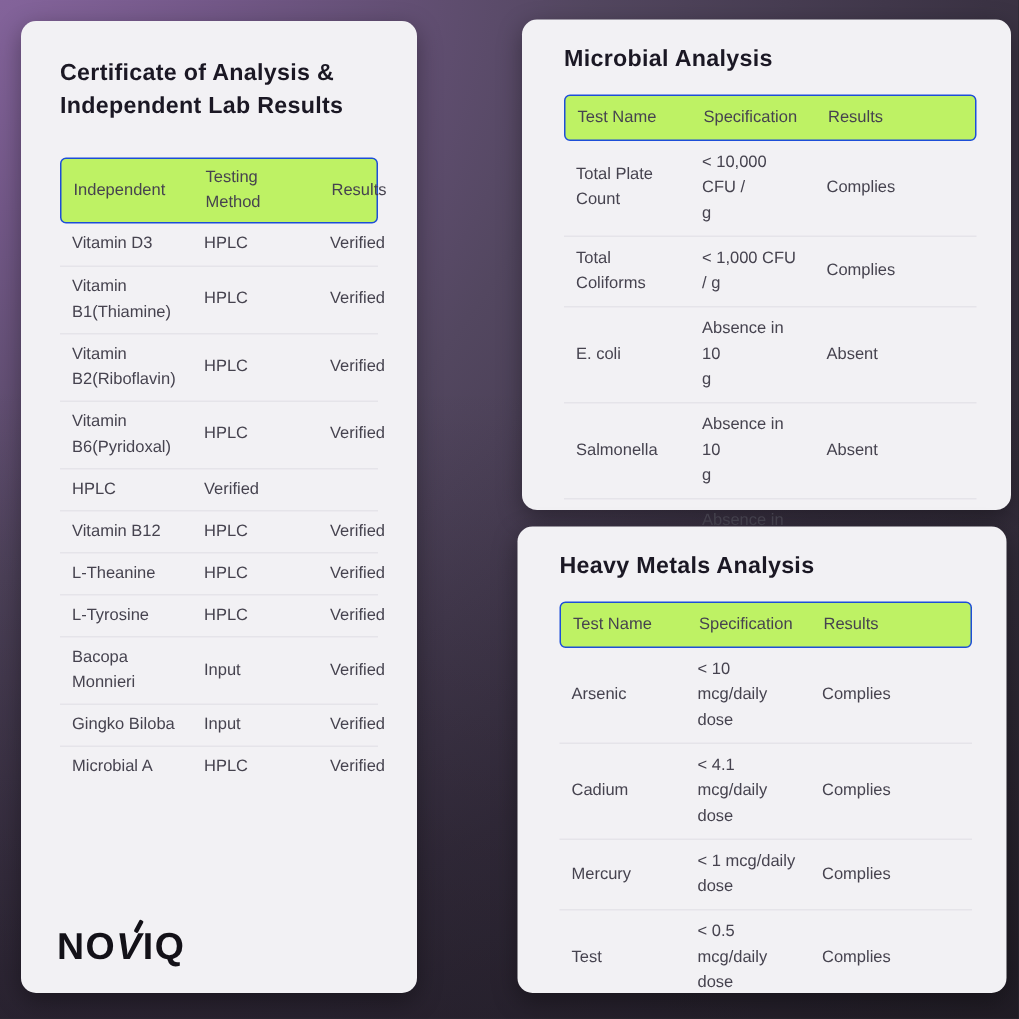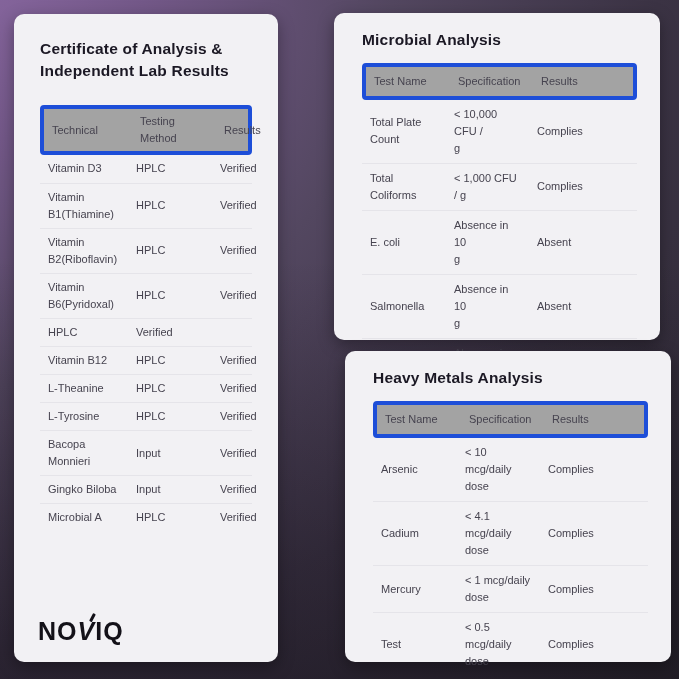--- a/index.html
+++ b/index.html
@@ -13,36 +13,36 @@
     position:relative;
     overflow:hidden;
   }
   .card {
     position:absolute;
     background:#f2f1f4;
     border-radius:10px;
     box-shadow:0 5px 16px rgba(0,0,0,0.35);
   }
   .card-left   { left:14px;  top:14px;  width:264px; height:648px; padding:18px 26px; }
-  .card-rtop   { left:334px; top:13px;  width:326px; height:327px; padding:16px 23px 16px 28px; }
+  .card-rtop   { left:348px; top:13px;  width:326px; height:327px; padding:16px 23px 16px 28px; }
   .card-rbot   { left:345px; top:351px; width:326px; height:311px; padding:16px 23px 16px 28px;border-radius:10px; }
 
   .card-title {
     font-size:15.5px;
     font-weight:700;
     color:#1b1824;
     letter-spacing:0.2px;
     line-height:1.4;
   }
   .card-left .card-title { padding-top:6px; }
 
   .thead {
     display:grid;
-    border:4px solid #1d4ed8;
-    background:#a3a3a3;
+    border:1px solid #1d4ed8;
+    background:#bef264;
     border-radius:4px;
     padding:4px 0;
     align-items:center;
   }
   .card-left  .thead { margin-top:24px; grid-template-columns:88px 84px 1fr; }
   .card-rtop  .thead, .card-rbot .thead { margin-top:12px; grid-template-columns:84px 83px 1fr; padding:6px 0; }
 
   .hcell, .tcell {
     font-size:11px;
     color:#46434f;
@@ -93,21 +93,21 @@
     border-radius:1px;
   }
 </style>
 </head>
 <body>
 
 <section class="card card-left">
   <h1 class="card-title">Certificate of Analysis &amp; Independent Lab Results</h1>
 
   <div class="thead">
-    <div class="hcell">Technical</div>
+    <div class="hcell">Independent</div>
     <div class="hcell">Testing
 Method</div>
     <div class="hcell">Results</div>
   </div>
 
   <div class="tbody">
       <div class="trow">
         <div class="tcell">Vitamin D3</div>
         <div class="tcell">HPLC</div>
         <div class="tcell">Verified</div>

